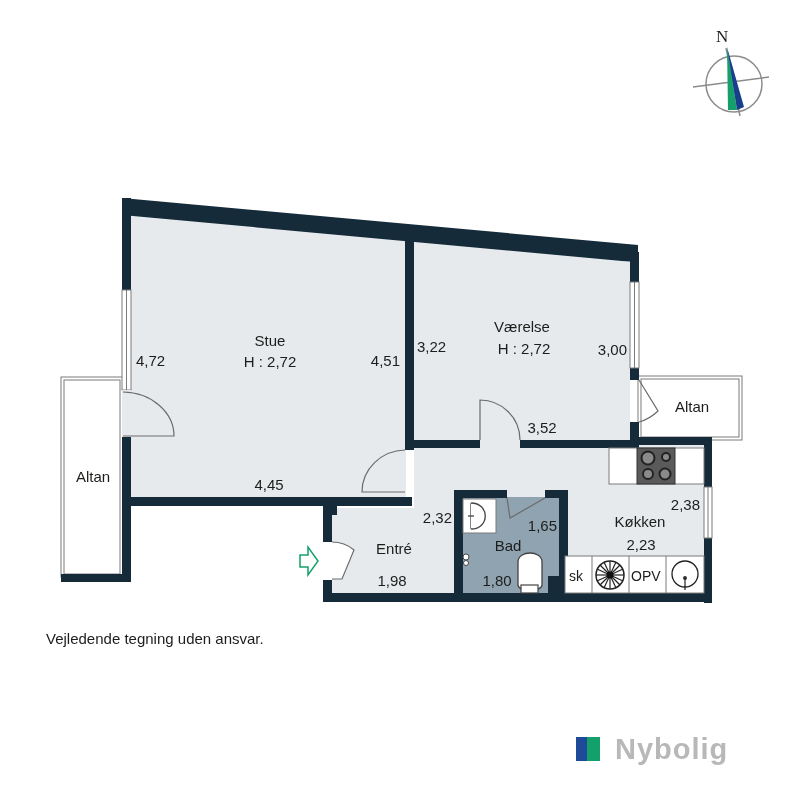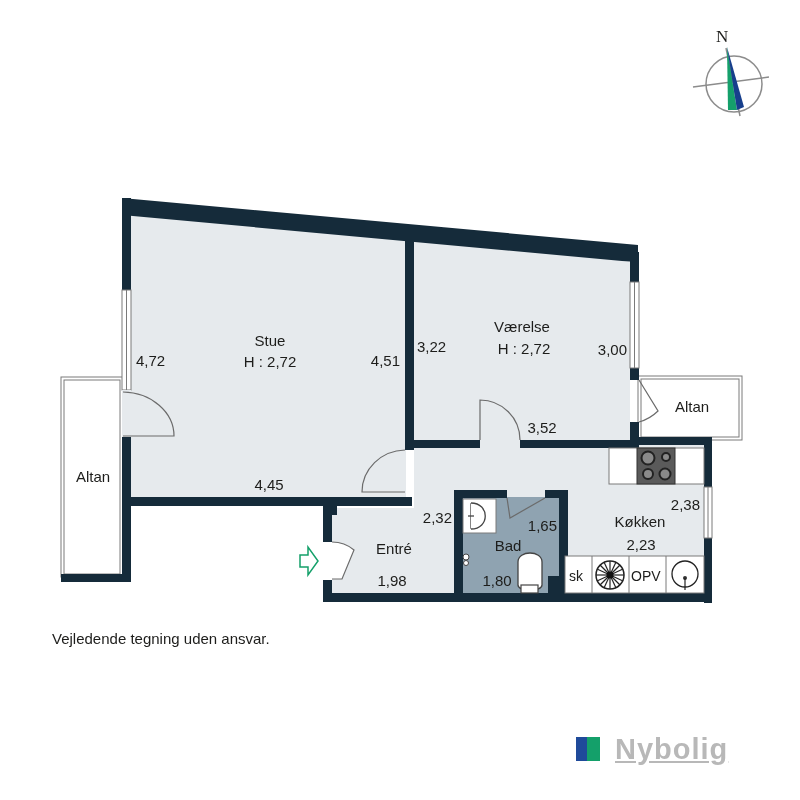--- a/index.html
+++ b/index.html
@@ -2,25 +2,25 @@
 <html><head>
 <meta charset="utf-8">
 <style>
   html, body { margin: 0; padding: 0; background: #ffffff; }
   body { width: 800px; height: 800px; position: relative; overflow: hidden; font-family: "Liberation Sans", "DejaVu Sans", sans-serif; }
   svg.plan { position: absolute; left: 0; top: 0; width: 800px; height: 800px; }
   .room-label { font-family: "Liberation Sans", "DejaVu Sans", sans-serif; font-size: 15px; fill: #1d1d1b; }
   .dim-label { font-family: "Liberation Sans", "DejaVu Sans", sans-serif; font-size: 15px; fill: #1d1d1b; }
   .fixture-label { font-family: "Liberation Sans", "DejaVu Sans", sans-serif; font-size: 14px; fill: #1d1d1b; }
   .compass-n { font-family: "Liberation Serif", "DejaVu Serif", serif; font-size: 17px; fill: #1d1d1b; }
-  .disclaimer { position: absolute; left: 52px; top: 630px; font-size: 15px; color: #1d1d1b; font-family: "Liberation Sans", "DejaVu Sans", sans-serif; }
+  .disclaimer { position: absolute; left: 46px; top: 630px; font-size: 15px; color: #1d1d1b; font-family: "Liberation Sans", "DejaVu Sans", sans-serif; }
   .logo { position: absolute; left: 576px; top: 737px; display: flex; align-items: center; }
   .logo .sq-blue { width: 11px; height: 24px; background: #1f4a9a; display: inline-block; }
   .logo .sq-green { width: 13px; height: 24px; background: #14a06a; display: inline-block; }
-  .logo .brand { margin-left: 15px; font-size: 29px; font-weight: bold; color: #b8b8b8; letter-spacing: 1px; font-family: "Liberation Sans", "DejaVu Sans", sans-serif; line-height: 24px; text-decoration: underline; }
+  .logo .brand { margin-left: 15px; font-size: 29px; font-weight: bold; color: #b8b8b8; letter-spacing: 1px; font-family: "Liberation Sans", "DejaVu Sans", sans-serif; line-height: 24px; }
 </style>
 </head>
 <body>
 
 <svg class="plan" viewBox="0 0 800 800" xmlns="http://www.w3.org/2000/svg">
 
   <g>
     <text class="compass-n" x="716" y="42">N</text>
     <circle cx="734" cy="84" r="28" fill="none" stroke="#8c8c8c" stroke-width="1.5"></circle>
     <line x1="693" y1="87" x2="769" y2="77" stroke="#8c8c8c" stroke-width="1.5"></line>

